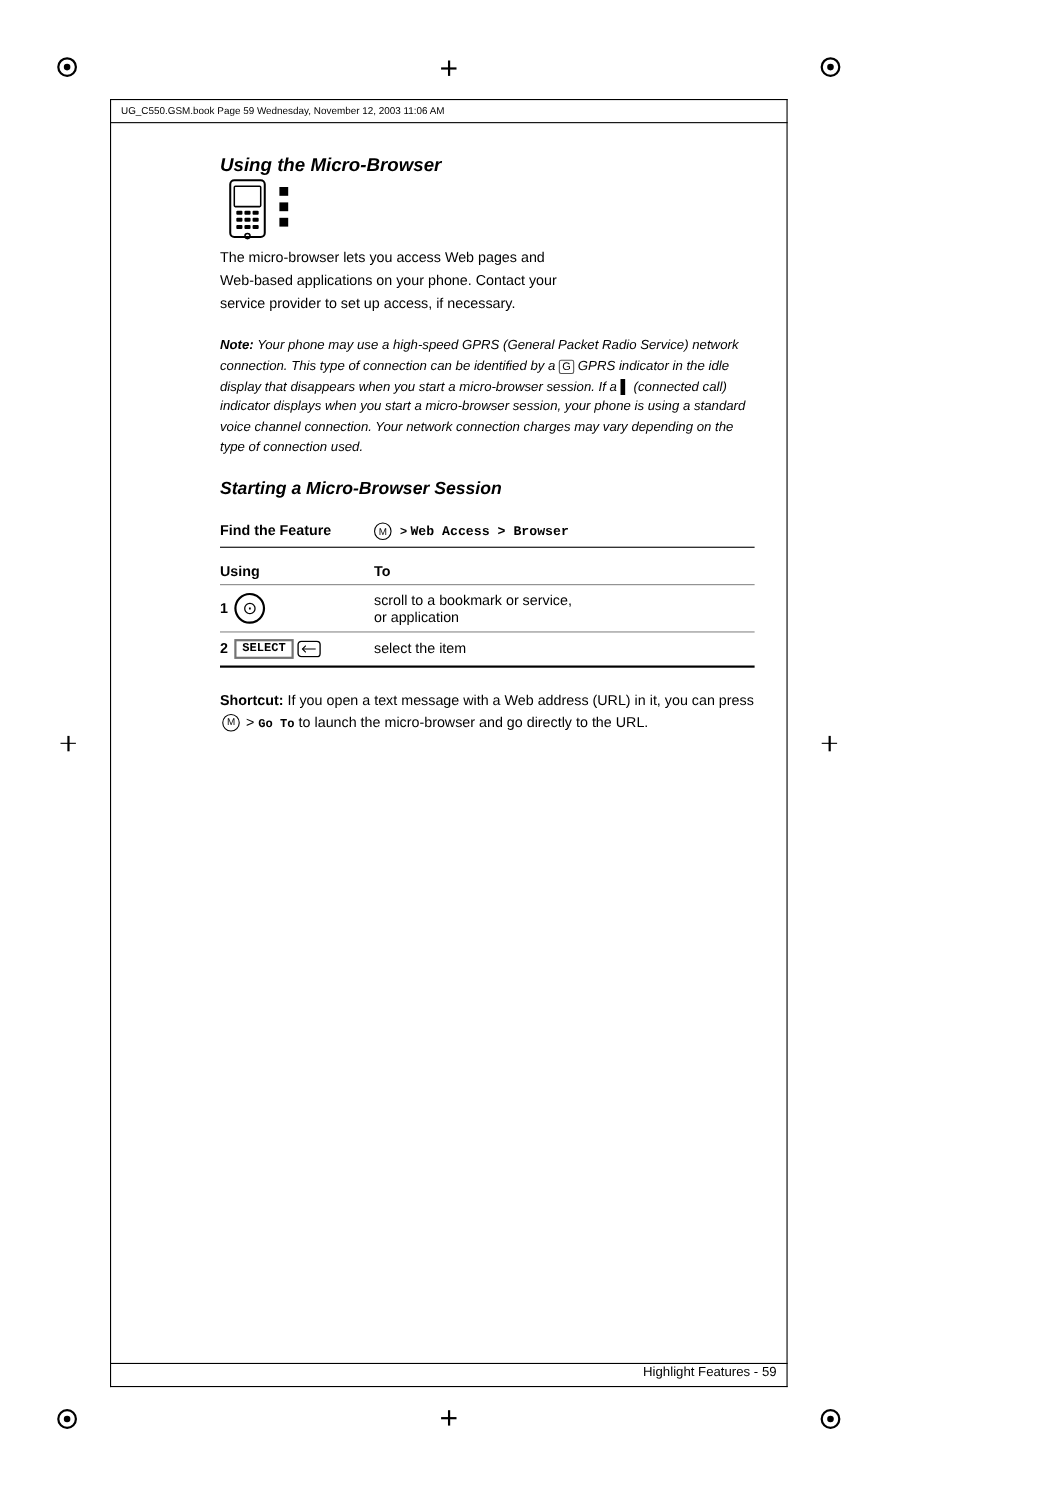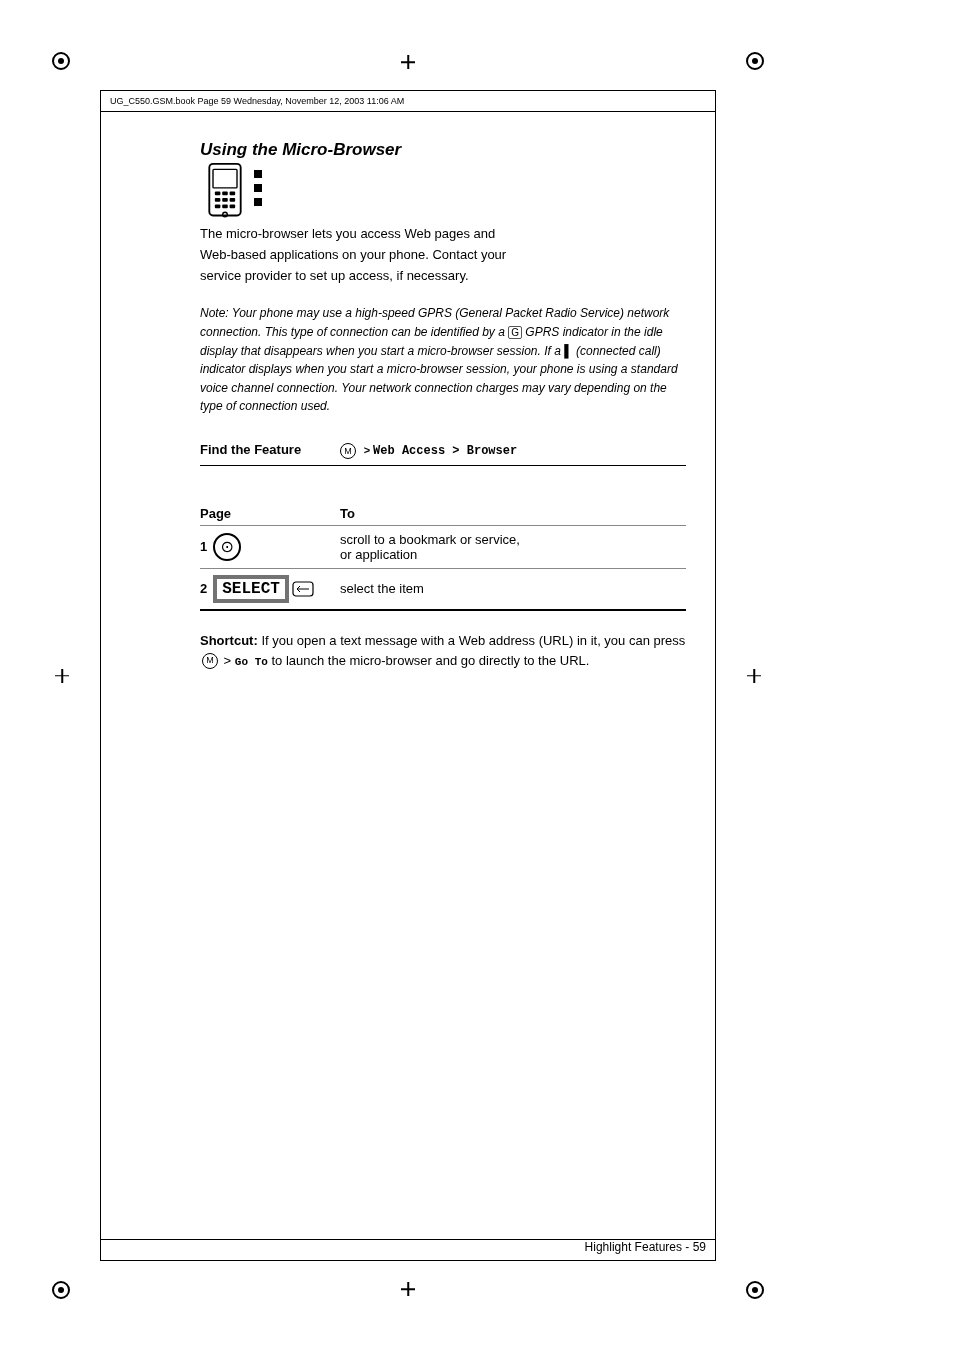--- a/index.html
+++ b/index.html
@@ -166,38 +166,38 @@
 
     
     .note-section {
       font-family: Arial, sans-serif;
       font-size: 12px;
       font-style: italic;
       line-height: 1.55;
       margin-bottom: 20px;
     }
     .note-section strong {
-      font-weight: normal;
+      font-weight: bold;
       font-style: italic;
     }
 
     
     .sub-section-title {
       font-family: Arial, sans-serif;
       font-size: 16px;
       font-weight: bold;
       font-style: italic;
       margin-bottom: 14px;
     }
 
     
     .feature-table {
       width: 100%;
       border-collapse: collapse;
-      margin-bottom: 36px;
+      margin-bottom: 10px;
       font-family: Arial, sans-serif;
       font-size: 13px;
     }
     .feature-table .find-row td {
       padding: 6px 0 6px 0;
       vertical-align: top;
       border-bottom: 1px solid #000;
     }
     .feature-table .find-label {
       font-weight: bold;
@@ -356,40 +356,41 @@
           Web-based applications on your phone. Contact your<br>
           service provider to set up access, if necessary.
         </div>
       </div>
     </div>
 
     <div class="note-section">
       <strong>Note:</strong><span> Your phone may use a high-speed GPRS (General Packet Radio Service) network connection. This type of connection can be identified by a <span style="font-size:10px; border:1px solid #555; padding:0 2px; border-radius:2px; font-family:Arial; font-style:normal;">G</span> GPRS indicator in the idle display that disappears when you start a micro-browser session. If a <span style="font-size:12px; font-style:normal;">▌</span> (connected call) indicator displays when you start a micro-browser session, your phone is using a standard voice channel connection. Your network connection charges may vary depending on the type of connection used.</span>
     </div>
 
+    <div class="sub-section-title">Starting a Micro-Browser Session</div>
 
     <table class="feature-table">
       <tbody>
           <tr class="find-row">
         <td class="find-label">Find the Feature</td>
         <td>
           <span class="menu-circle">M</span>
           <span class="find-path">
             <span style="font-family:Arial,sans-serif;font-size:11px;font-weight:bold;"> &gt; </span><span style="font-weight:bold;">Web Access</span><span style="font-weight:bold;"> &gt; </span><span style="font-weight:bold;">Browser</span>
           </span>
         </td>
       </tr>
     </tbody>
       </table>
 
     <table class="steps-table">
       <thead>
         <tr>
           <td class="press-col">
-            <strong>Page</strong>
+            <strong>Using</strong>
           </td>
           <td>
             <strong>To</strong>
           </td>
         </tr>
       </thead>
       <tbody>
         <tr>
           <td class="press-col">
             <div class="press-cell-content">
@@ -397,21 +398,21 @@
 
               <span style="display:inline-flex;align-items:center;justify-content:center;width:28px;height:28px;border:2px solid #000;border-radius:50%;font-size:16px;">⊙</span>
             </div>
           </td>
           <td>scroll to a bookmark or service,<br>or application</td>
         </tr>
         <tr>
           <td class="press-col">
             <div class="press-cell-content">
               <span style="font-weight:bold;font-size:13px;margin-right:6px;">2</span>
-              <span style="display:inline-block;border:4px solid #737373;padding:1px 5px;font-family:'Courier New',monospace;font-size:16px;font-weight:bold;">SELECT</span>
+              <span style="display:inline-block;border:2px solid #737373;padding:1px 5px;font-family:'Courier New',monospace;font-size:11px;font-weight:bold;">SELECT</span>
               <span style="margin-left:3px;font-size:12px;">
                 <svg width="22" height="16" viewBox="0 0 22 16" style="vertical-align:middle;">
                   <rect x="1" y="1" width="20" height="14" rx="3" fill="none" stroke="#000" stroke-width="1.2"></rect>
                   <line x1="5" y1="8" x2="17" y2="8" stroke="#000" stroke-width="1"></line>
                   <polyline points="8,5 5,8 8,11" fill="none" stroke="#000" stroke-width="1"></polyline>
                 </svg>
               </span>
             </div>
           </td>
           <td>select the item</td>

